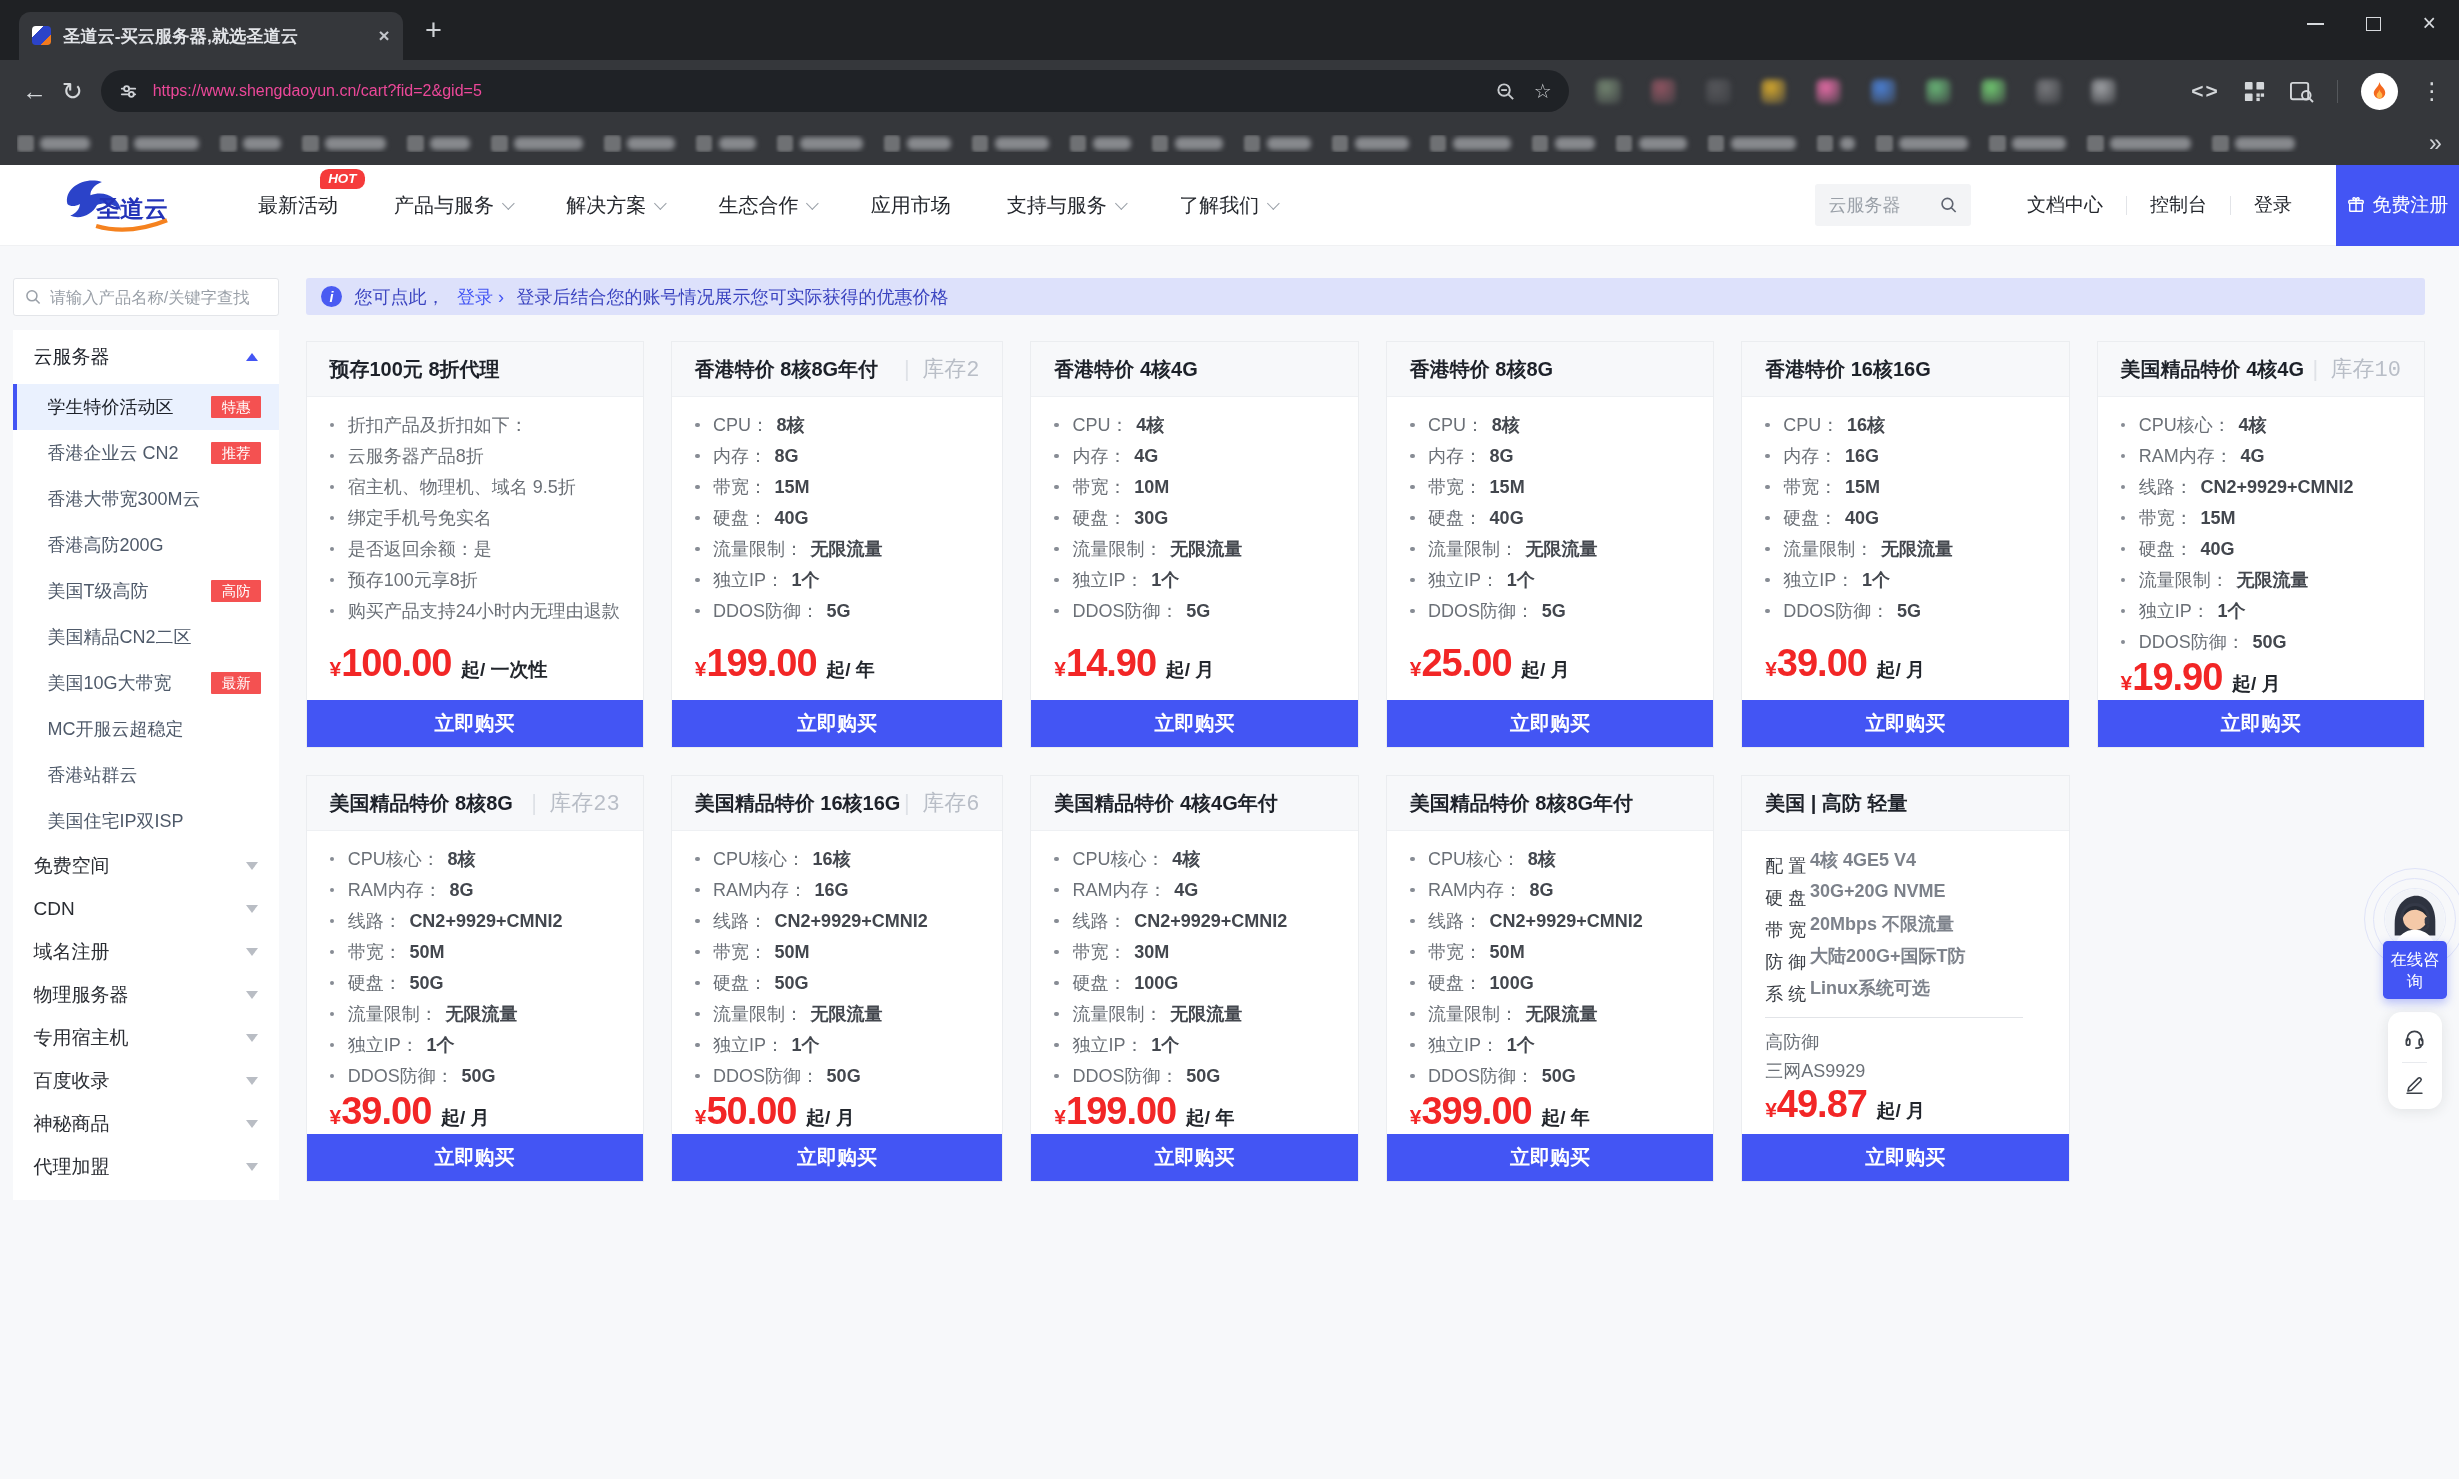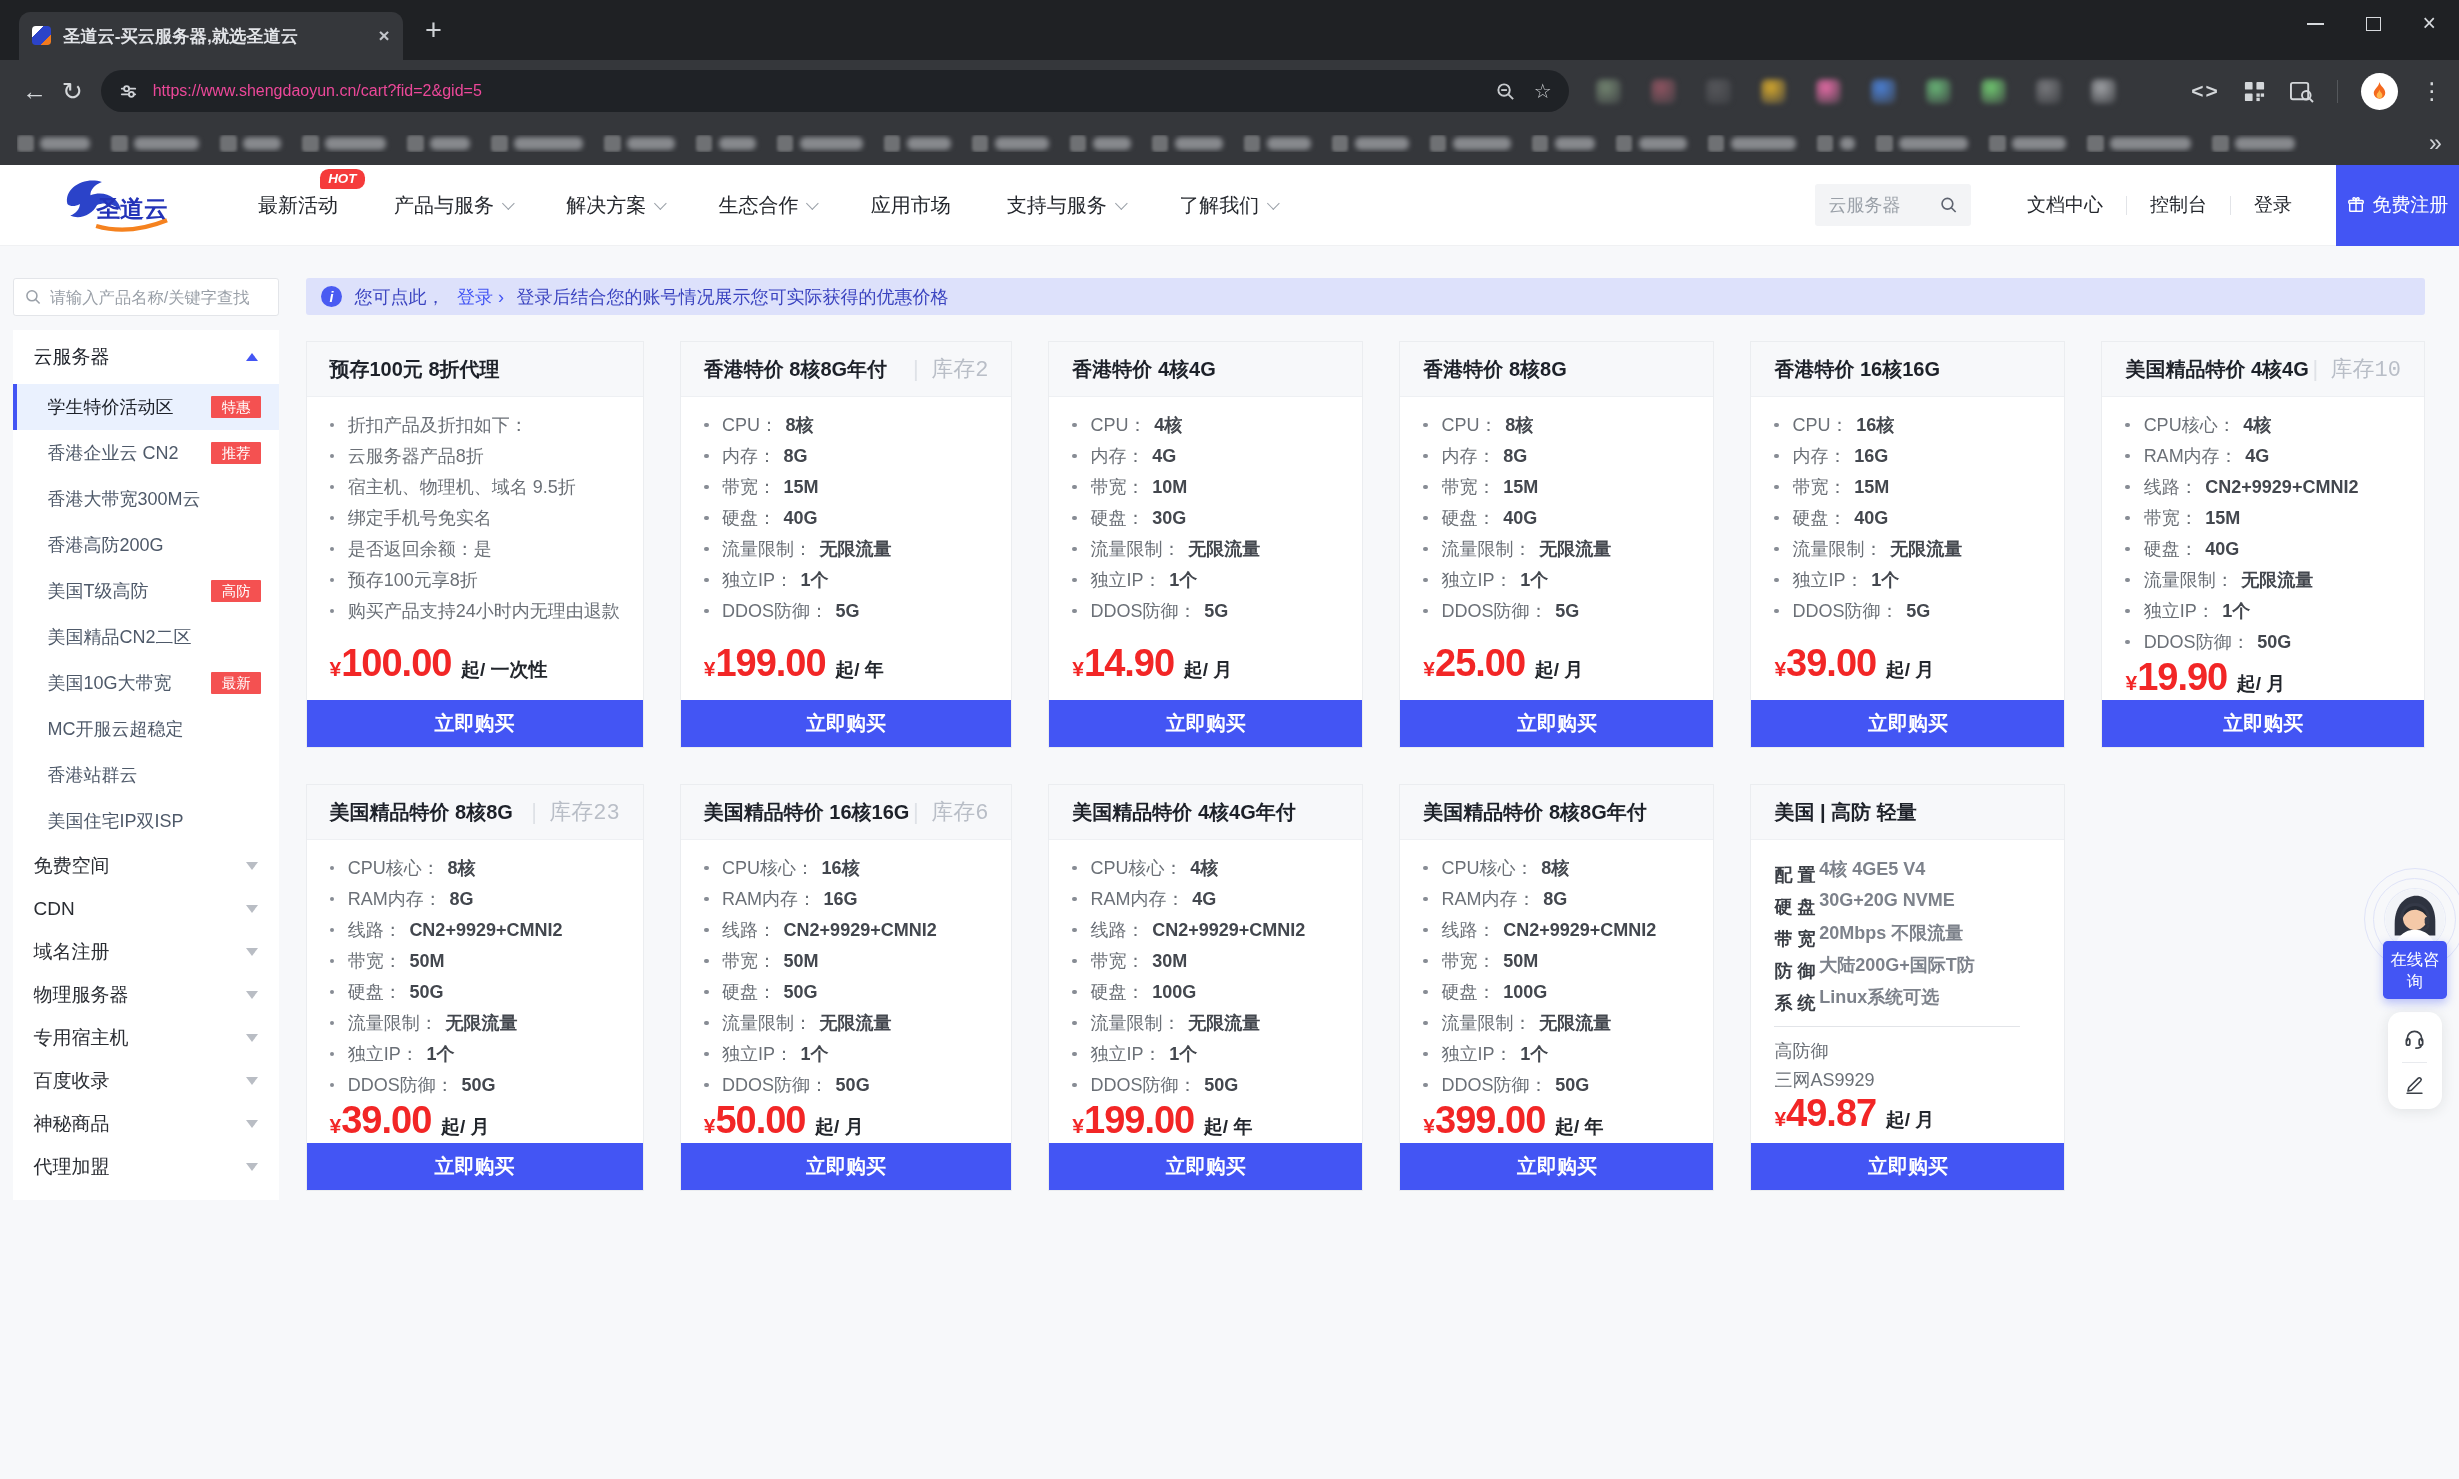--- a/index.html
+++ b/index.html
@@ -81,33 +81,33 @@
   .side-item.active::before { content:''; position:absolute; left:0; top:0; bottom:0; width:4.8px; background:#4355f4; }
   .side-badge { margin-left:auto; background:#f45151; color:#fff; font-size:14.4px; padding:3.8px 10.6px; border-radius:1px; line-height:1; }
   .side-group { height:43px; display:flex; align-items:center; padding:0 21px; font-size:19px; color:#2a2d33; cursor:pointer; }
 
   .content { flex:1; margin-left:27px; margin-right:34px; }
   .notice { height:37px; background:#dde1fb; border-radius:2.9px; display:flex; align-items:center; padding:0 15.4px; gap:12.5px; font-size:18px; color:#3b44c0; }
   .info-ico { width:21px; height:21px; border-radius:50%; background:#4a5bf2; color:#fff; font-size:14.4px; font-weight:bold;
               display:flex; align-items:center; justify-content:center; font-style:italic; flex:none; }
   .notice-link { color:#4355f4; cursor:pointer; }
 
-  .cards { display:grid; grid-template-columns:repeat(6,1fr); gap:36px; margin-top:26px; }
+  .cards { display:grid; grid-template-columns:repeat(6,1fr); gap:27px; margin-top:26px; }
   .card { height:407px; background:#fff; border:1px solid #ebedf0; display:flex; flex-direction:column; }
   .card-head { height:55px; flex:none; background:#f7f8fa; border-bottom:1px solid #eef0f3; display:flex; align-items:center; padding:0 23px; }
   .card-title { font-size:20px; font-weight:bold; color:#1d2129; white-space:nowrap; }
   .card-stock { margin-left:auto; font-size:22px; color:#b9bec7; white-space:nowrap;font-family:Liberation Mono, monospace; }
   .card-stock i { color:#dfe2e7; margin-right:8.6px; font-style:normal; }
   .card-body { flex:1; display:flex; flex-direction:column; padding:12.5px 23px 13.4px; overflow:hidden; }
   .spec-row { height:31px; display:flex; align-items:center; font-size:18px; flex:none; }
   .dot { width:4.8px; height:4.8px; border-radius:50%; background:#878c94; margin-right:13.4px; flex:none; }
   .spec-label { color:#6b7077; white-space:nowrap; }
   .spec-value { color:#43474e; font-weight:bold; margin-left:7.7px; white-space:nowrap; }
   .card.plain .spec-row { height:32px; }
-  .card.plain .spec-label { font-weight:bold; color:#3a3e45;margin-top:12px; }
+  .card.plain .spec-label { font-weight:normal; color:#3a3e45;margin-top:12px; }
   .card.plain .spec-value { color:#7d828b; font-weight:600; margin-left:3.8px; }
   .divider { border-top:1px solid #e2e4e8; margin:13.4px 0 9.6px; width:92%; }
   .footer-row { height:29px; font-size:18px; color:#6b7077; display:flex; align-items:center; flex:none; }
   .price-row { margin-top:auto; display:flex; align-items:baseline; padding-bottom:3.8px; }
   .cur { font-size:21px; font-weight:bold; color:#f22626; }
   .amt { font-size:38px; font-weight:bold; color:#f22626; letter-spacing:-1px; line-height:1; }
   .unit { font-size:19px; color:#22262c; font-weight:600; margin-left:9.6px; }
   .buy-btn { height:47px; flex:none; background:#4355f4; color:#fff; font-size:20px; font-weight:bold;
              display:flex; align-items:center; justify-content:center; cursor:pointer; }
 

